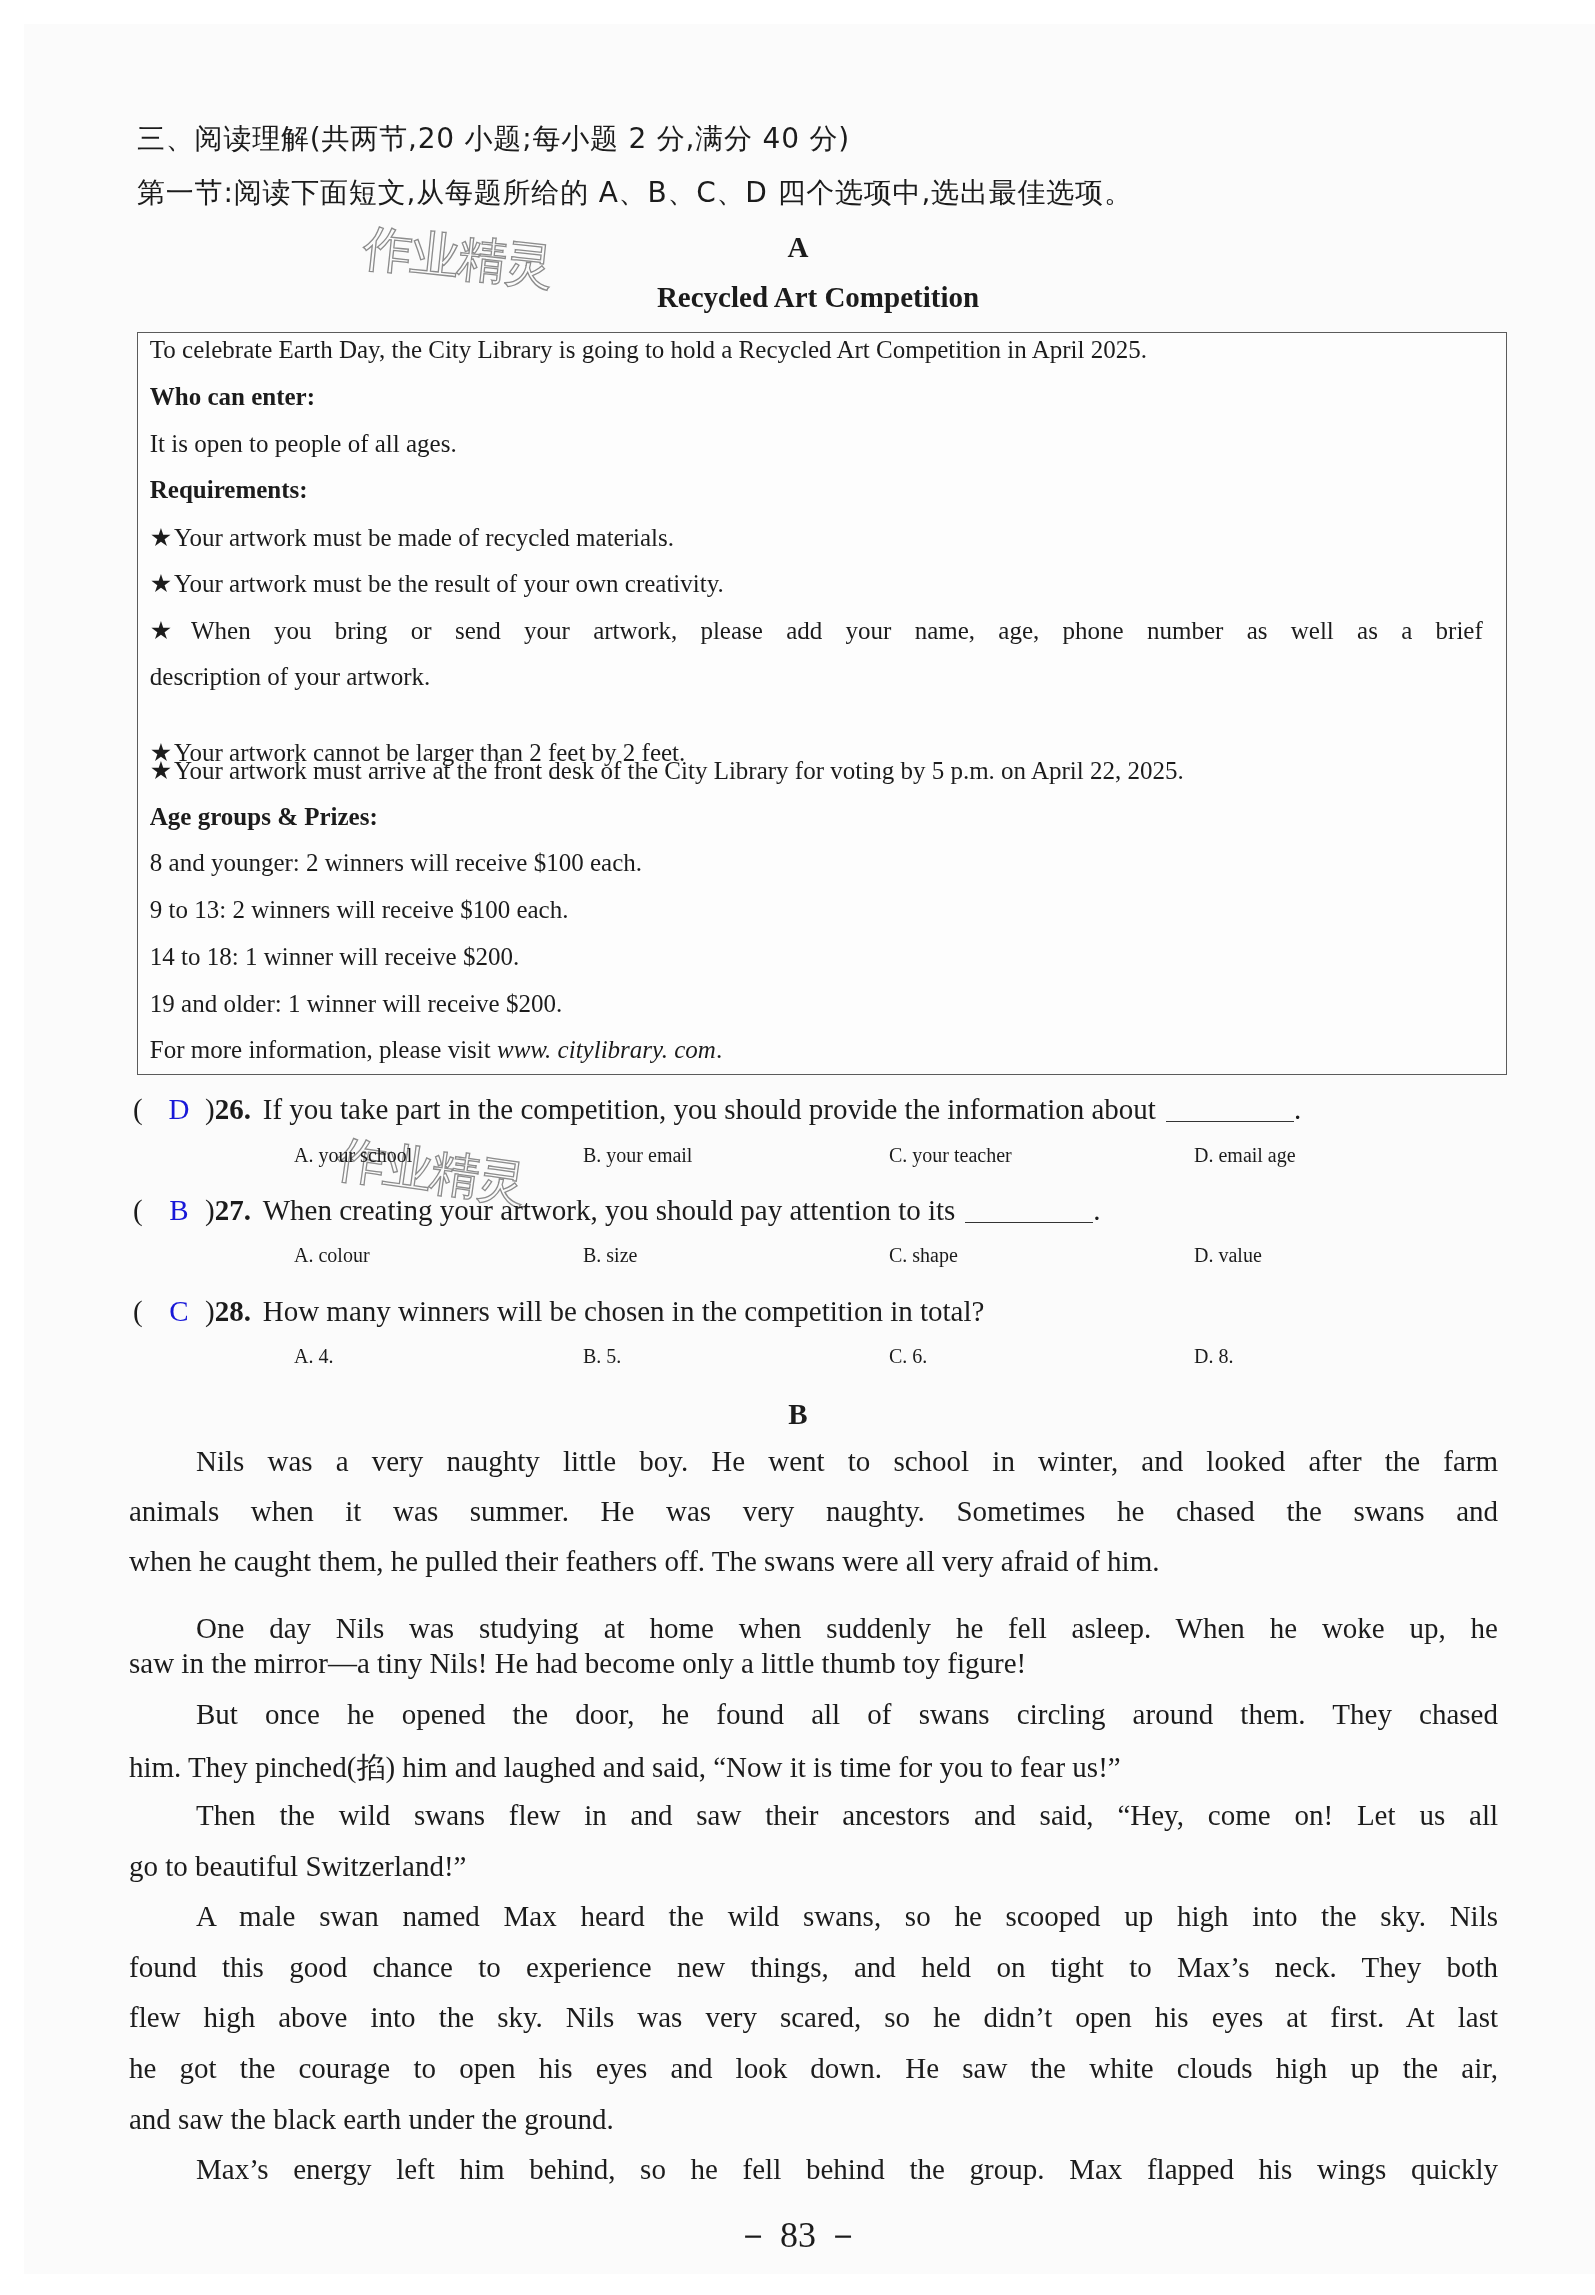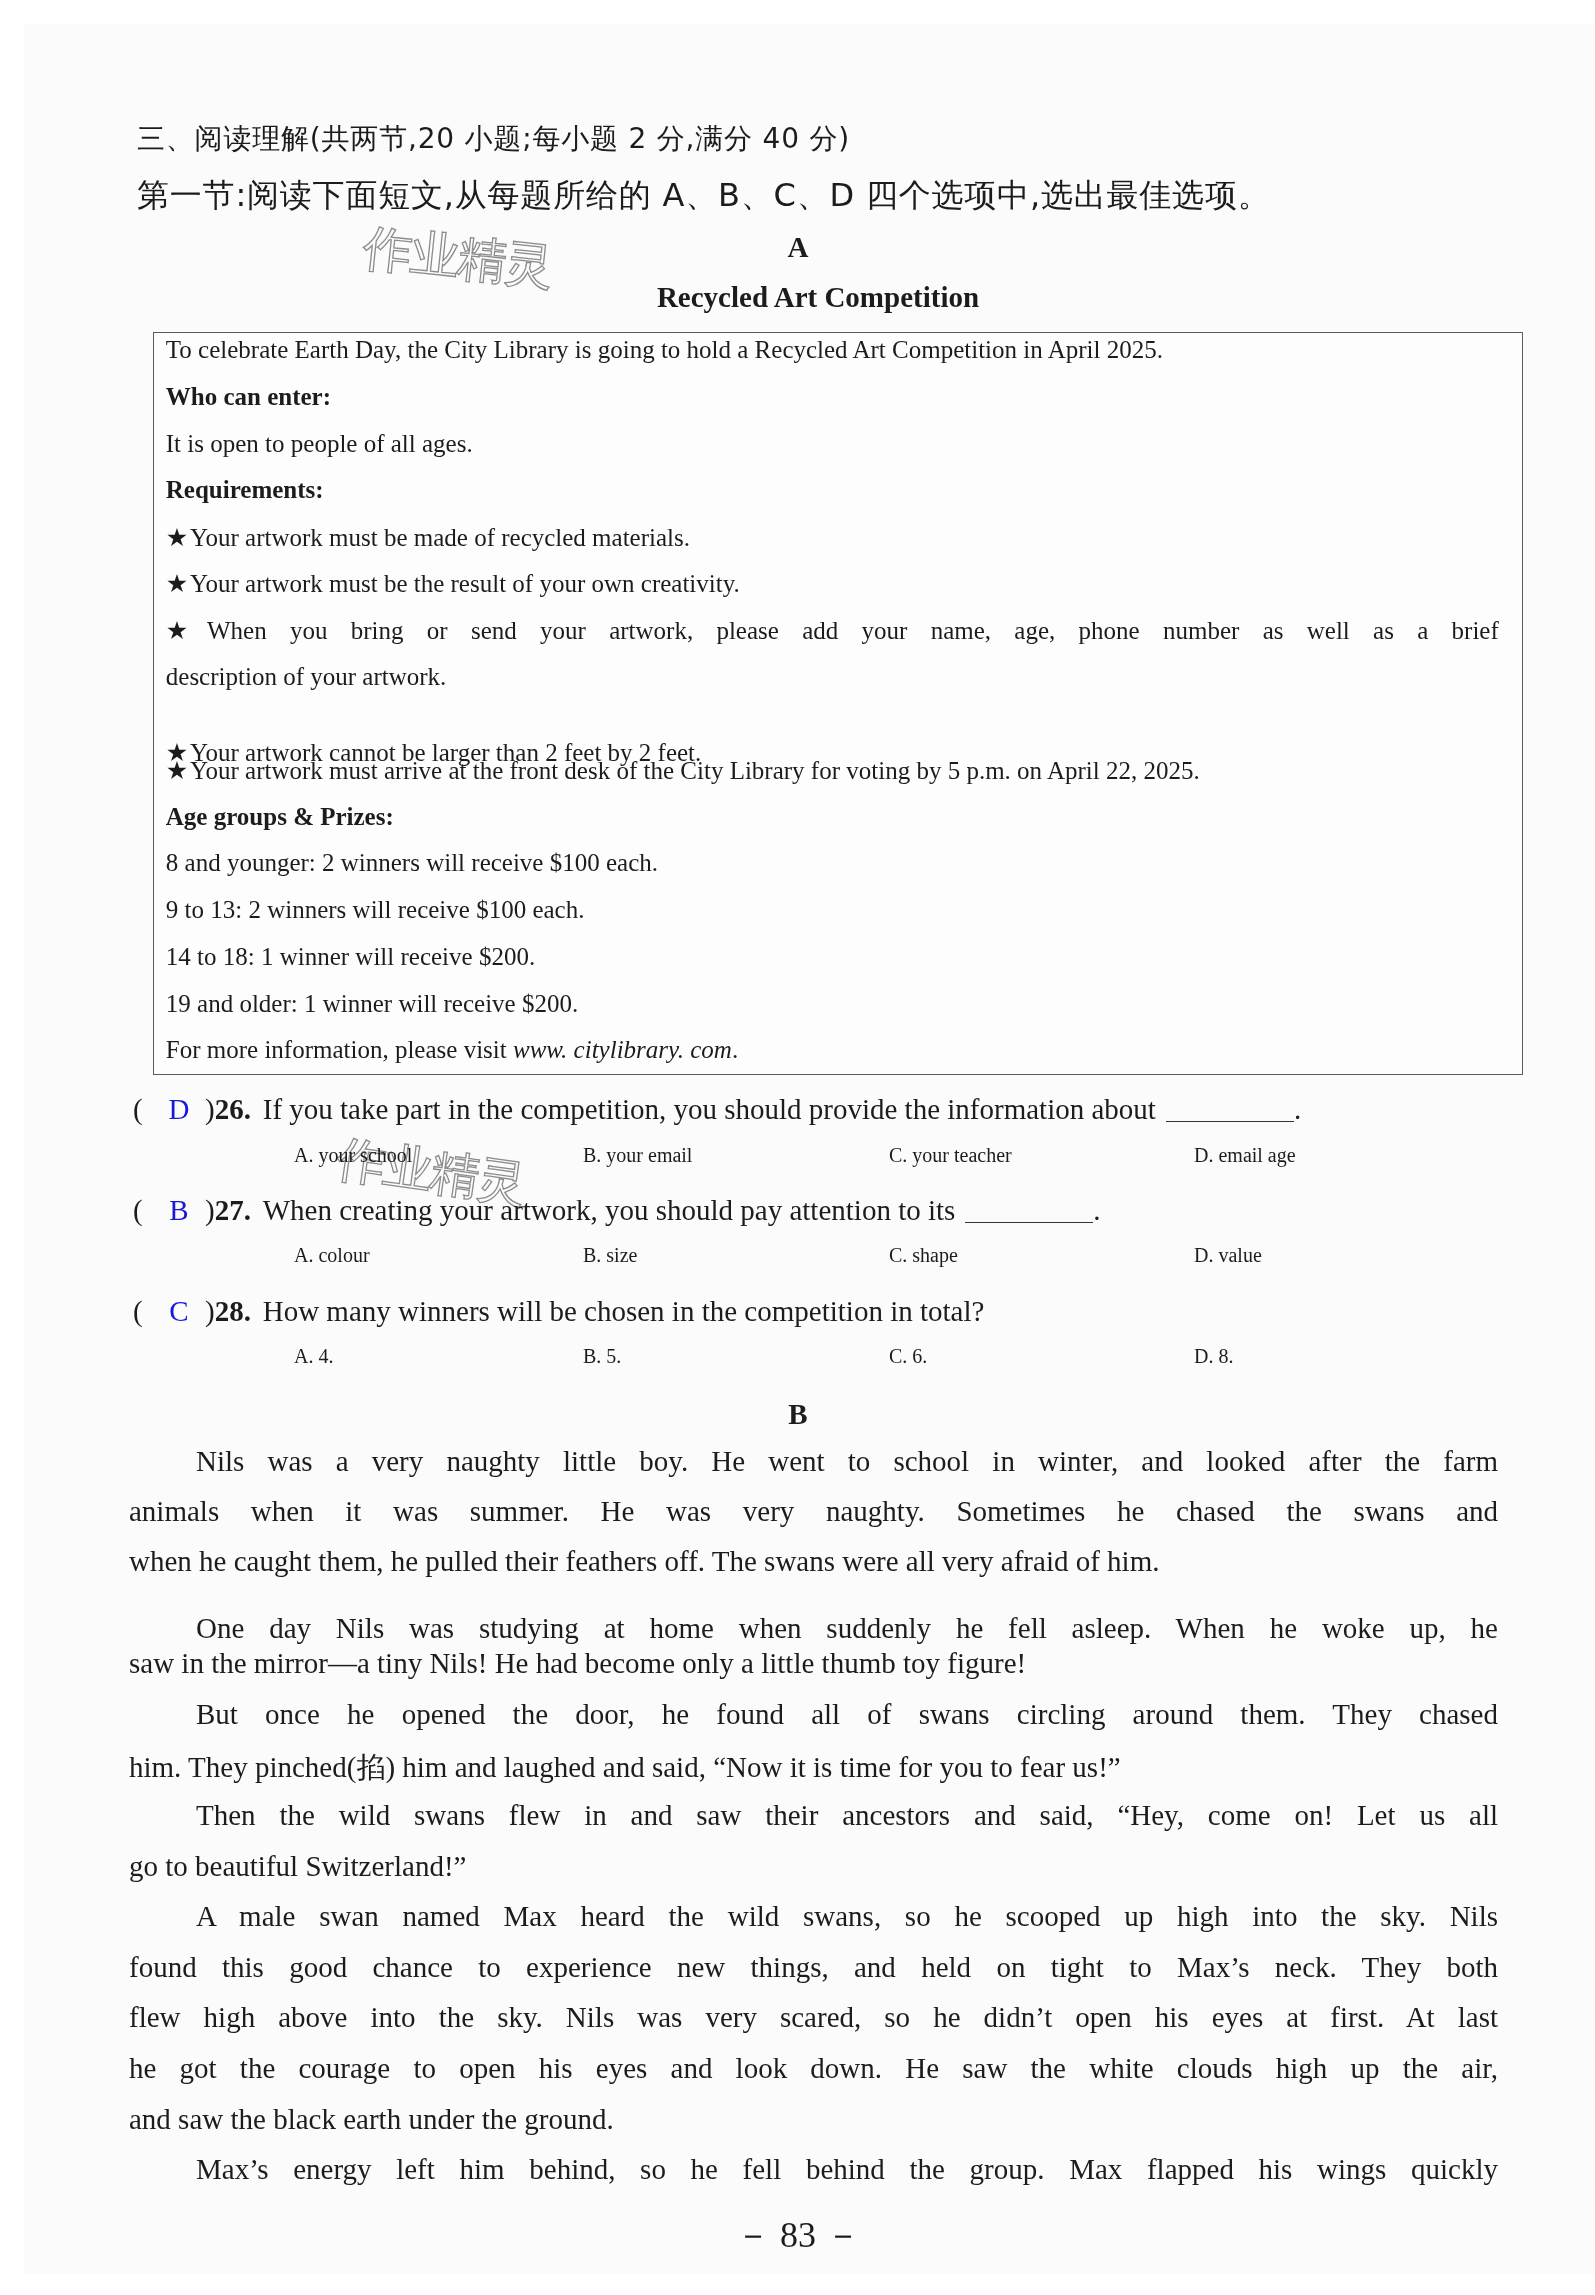--- a/index.html
+++ b/index.html
@@ -7,34 +7,34 @@
     .page {
       position: absolute; left: 23.5px; top: 23.5px; width: 1572px; height: 2250px;
       background: #fbfbfb;
     }
     .abs { position: absolute; white-space: nowrap; }
     .serif { font-family: "Liberation Serif", "DejaVu Serif", serif; color: #1c1c1c; }
     .cjk { font-family: "DejaVu Sans", sans-serif; color: #1c1c1c; }
 
     .sec-title { left: 137px; top: 120px; font-size: 28px; letter-spacing: 0.8px; }
     .sec-title b { font-weight: normal; }
-    .sec-sub { left: 137px; top: 174px; font-size: 32px; letter-spacing: 0.8px; }
+    .sec-sub { left: 137px; top: 174px; font-size: 28px; letter-spacing: 0.8px; }
 
     .watermark {
       left: 363px; top: 225px; font-size: 49px; font-family: "DejaVu Sans", sans-serif;
       color: transparent; -webkit-text-stroke: 1.3px #8c8c8c; transform: rotate(6deg);
       letter-spacing: -1.7px;
     }
     .watermark2 { left: 336px; top: 1139px; transform: rotate(8deg); }
 
     .letter-head { font-size: 29px; font-weight: bold; width: 100%; left: 0; text-align: center; }
     .passage-title { font-size: 29px; font-weight: bold; }
 
     .notice-box {
-      position: absolute; left: 153px; top: 332px; width: 1370px; height: 743px;
+      position: absolute; left: 137px; top: 332px; width: 1370px; height: 743px;
       border: 1.7px solid #5b5b5b; box-sizing: border-box; background: #fdfdfd;
     }
     .box-line { position: absolute; left: 11.8px; font-size: 25px; white-space: nowrap; }
     .box-line.bold { font-weight: bold; }
     .box-line i { font-style: italic; }
     .star { font-size: 25px; margin-right: 1.7px; }
 
     .q-row { font-size: 29px; }
     .paren { display: inline-block; width: 20px; }
     .ans { display: inline-block; width: 52px; text-align: center; color: #1818d8; }

